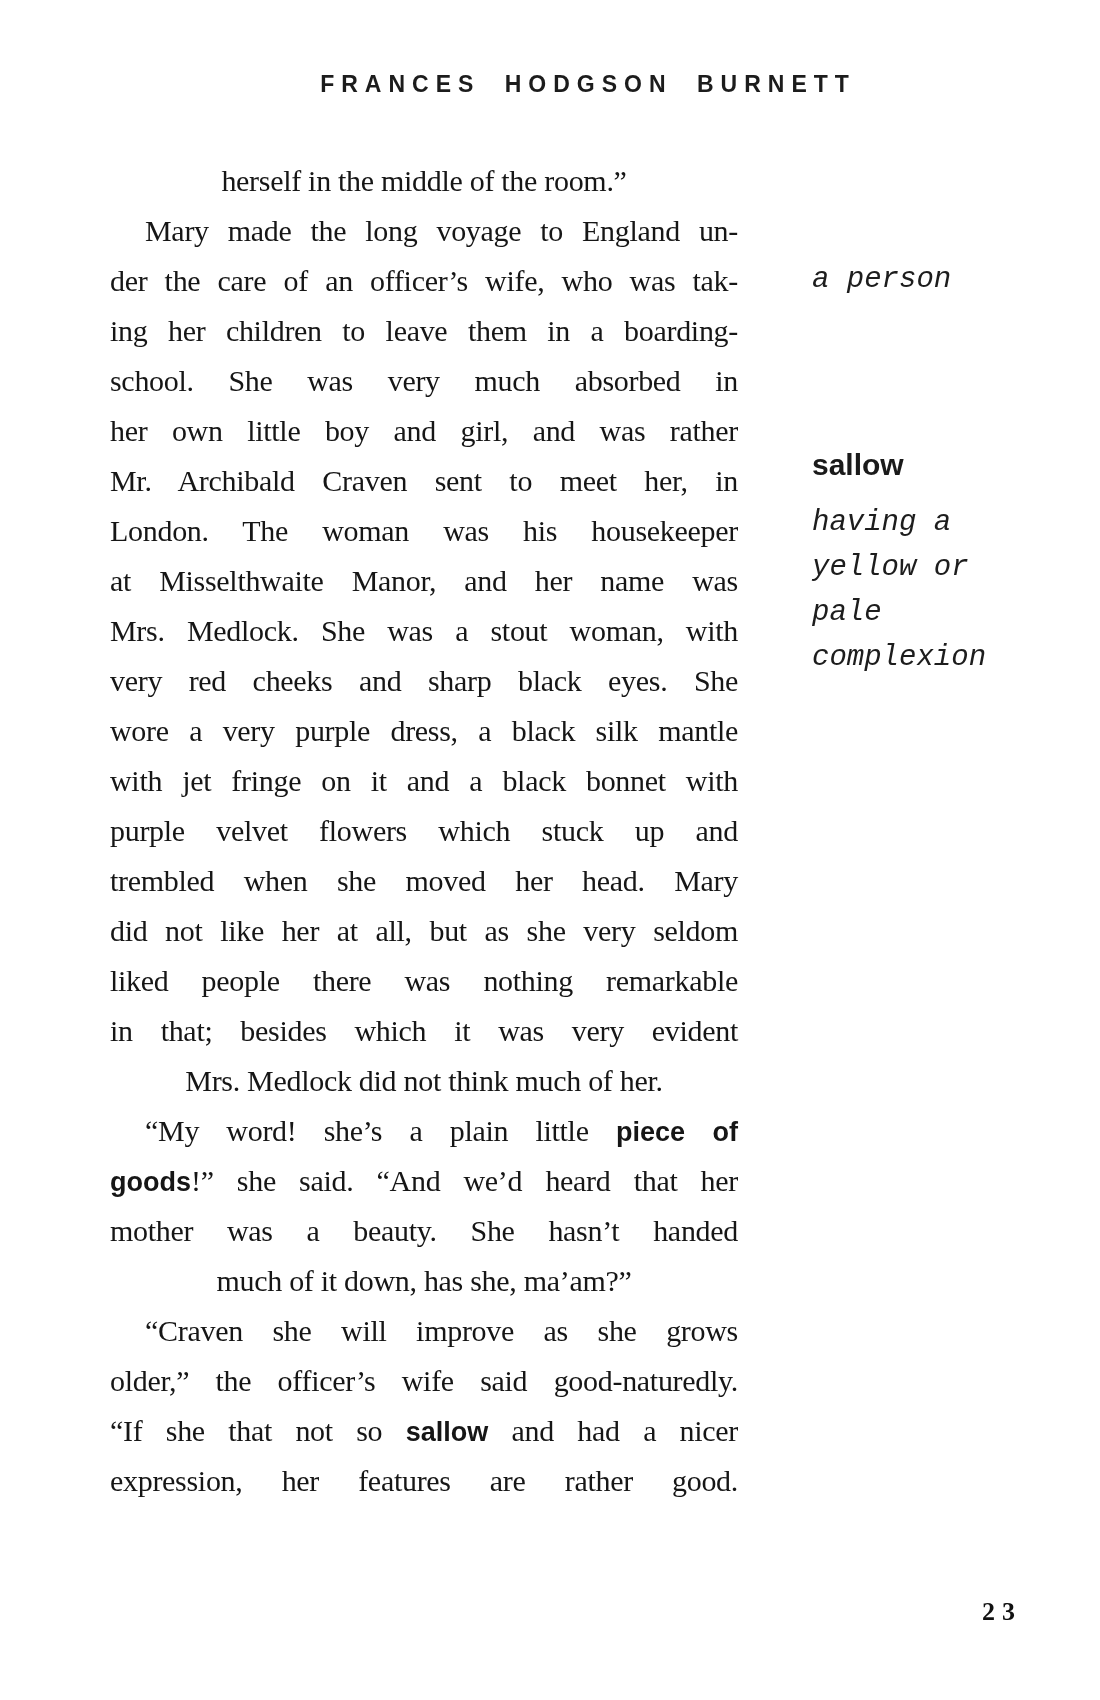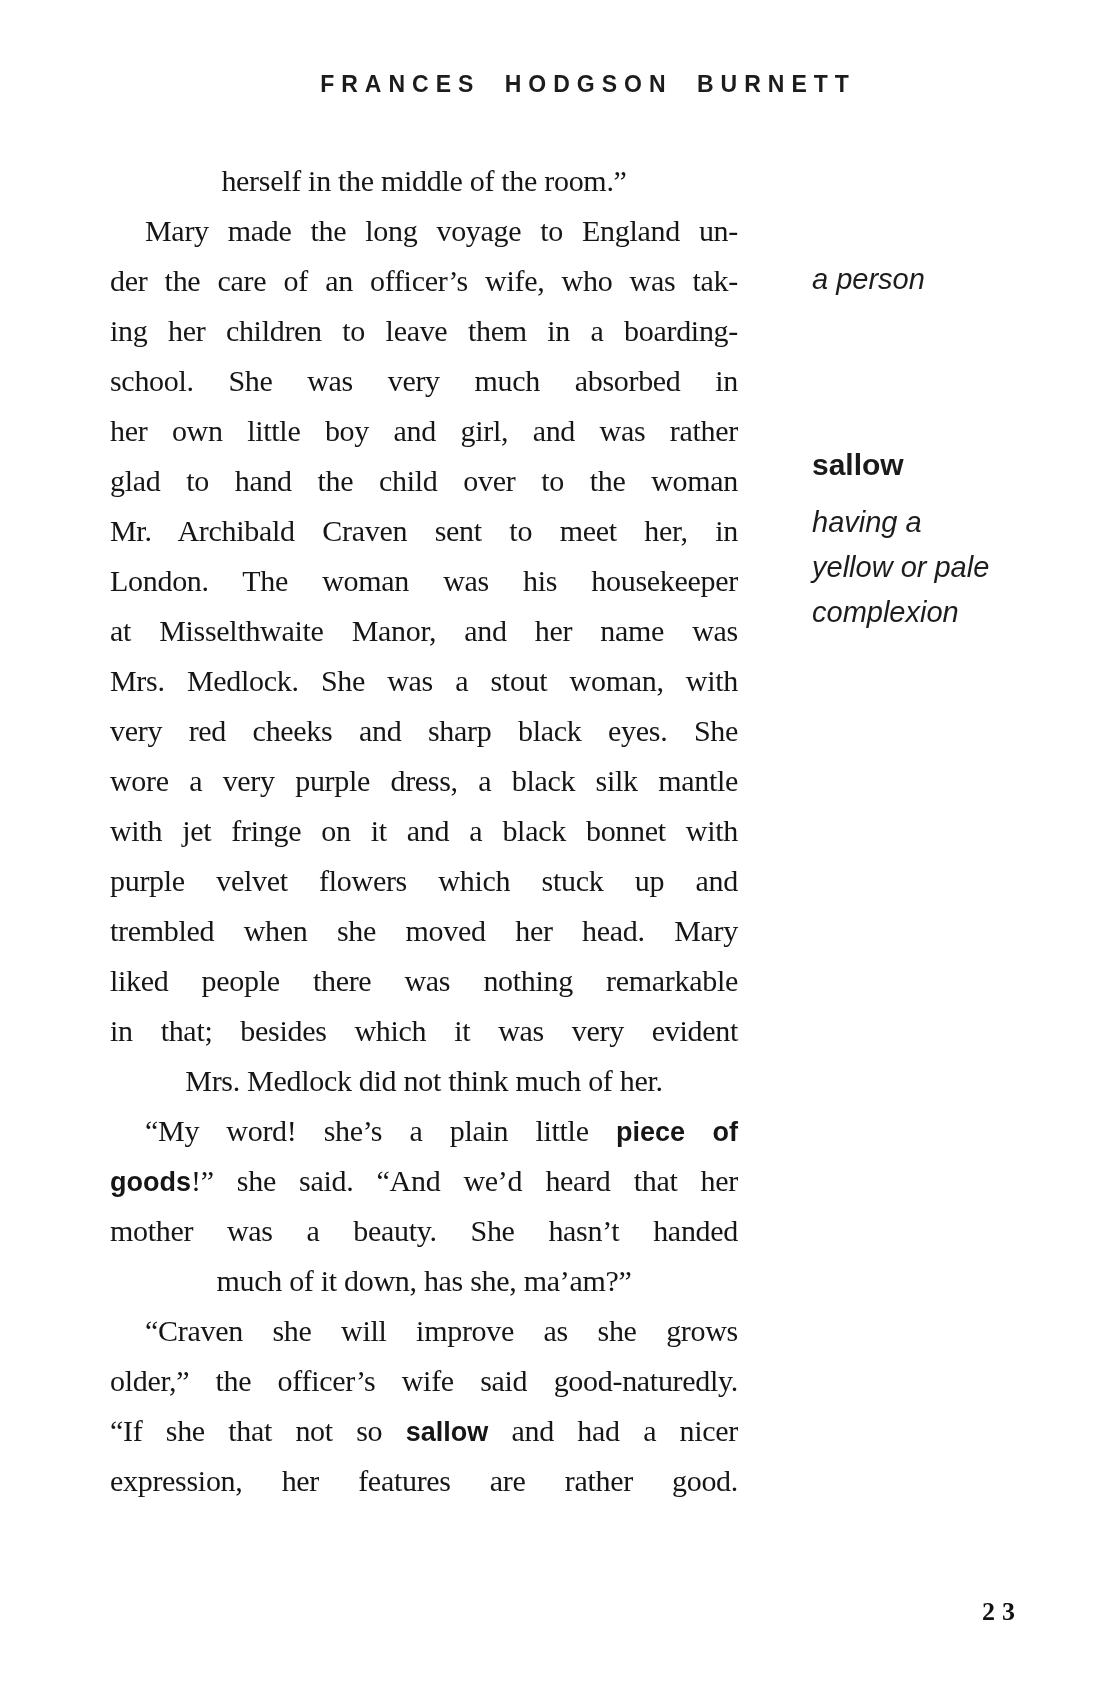--- a/index.html
+++ b/index.html
@@ -62,21 +62,21 @@
   .glossary-entry.e1{top:444px;}
   .glossary-term{
     font-family:"Liberation Sans", sans-serif;
     font-weight:700;
     font-size:30px;
     line-height:42px;
     width:195px;
     color:#1a1a1a;
   }
   .glossary-def{
-    font-family:Liberation Sans, sans-serif;
+    font-family:Liberation Mono, monospace;
     font-style:italic;
     font-size:29px;
     line-height:45px;
     width:180px;
     margin-top:14px;
     color:#1d1d1d;
   }
   
   .page-number{
     position:absolute;
@@ -96,30 +96,30 @@
 
   <div class="running-header">FRANCES HODGSON BURNETT</div>
 
   <div class="text-column" id="main-text">
       <div class="line"><span>herself in the middle of the room.”</span></div>
       <div class="line j indent"><span>Mary made the long voyage to England un-</span></div>
       <div class="line j"><span>der the care of an officer’s wife, who was tak-</span></div>
       <div class="line j"><span>ing her children to leave them in a boarding-</span></div>
       <div class="line j"><span>school. She was very much absorbed in</span></div>
       <div class="line j"><span>her own little boy and girl, and was rather</span></div>
-      <div class="line j"><span>glad to hand the child over to the woman</span></div>
       <div class="line j"><span>Mr. Archibald Craven sent to meet her, in</span></div>
       <div class="line j"><span>London. The woman was his housekeeper</span></div>
       <div class="line j"><span>at Misselthwaite Manor, and her name was</span></div>
       <div class="line j"><span>Mrs. Medlock. She was a stout woman, with</span></div>
       <div class="line j"><span>very red cheeks and sharp black eyes. She</span></div>
       <div class="line j"><span>wore a very purple dress, a black silk mantle</span></div>
       <div class="line j"><span>with jet fringe on it and a black bonnet with</span></div>
       <div class="line j"><span>purple velvet flowers which stuck up and</span></div>
       <div class="line j"><span>trembled when she moved her head. Mary</span></div>
+      <div class="line j"><span>did not like her at all, but as she very seldom</span></div>
       <div class="line j"><span>liked people there was nothing remarkable</span></div>
       <div class="line j"><span>in that; besides which it was very evident</span></div>
       <div class="line"><span>Mrs. Medlock did not think much of her.</span></div>
       <div class="line j indent"><span>“My word! she’s a plain little </span><span class="b">piece of</span></div>
       <div class="line j"><span class="b">goods</span><span>!” she said. “And we’d heard that her</span></div>
       <div class="line j"><span>mother was a beauty. She hasn’t handed</span></div>
       <div class="line"><span>much of it down, has she, ma’am?”</span></div>
       <div class="line j indent"><span>“Craven she will improve as she grows</span></div>
       <div class="line j"><span>older,” the officer’s wife said good-naturedly.</span></div>
       <div class="line j"><span>“If she that not so </span><span class="b">sallow</span><span> and had a nicer</span></div>

